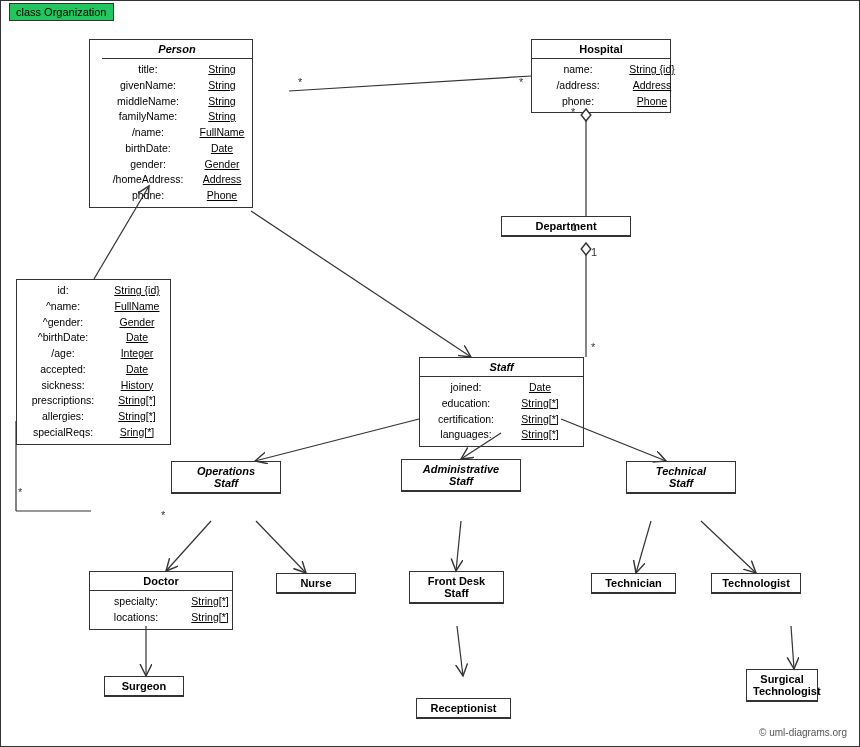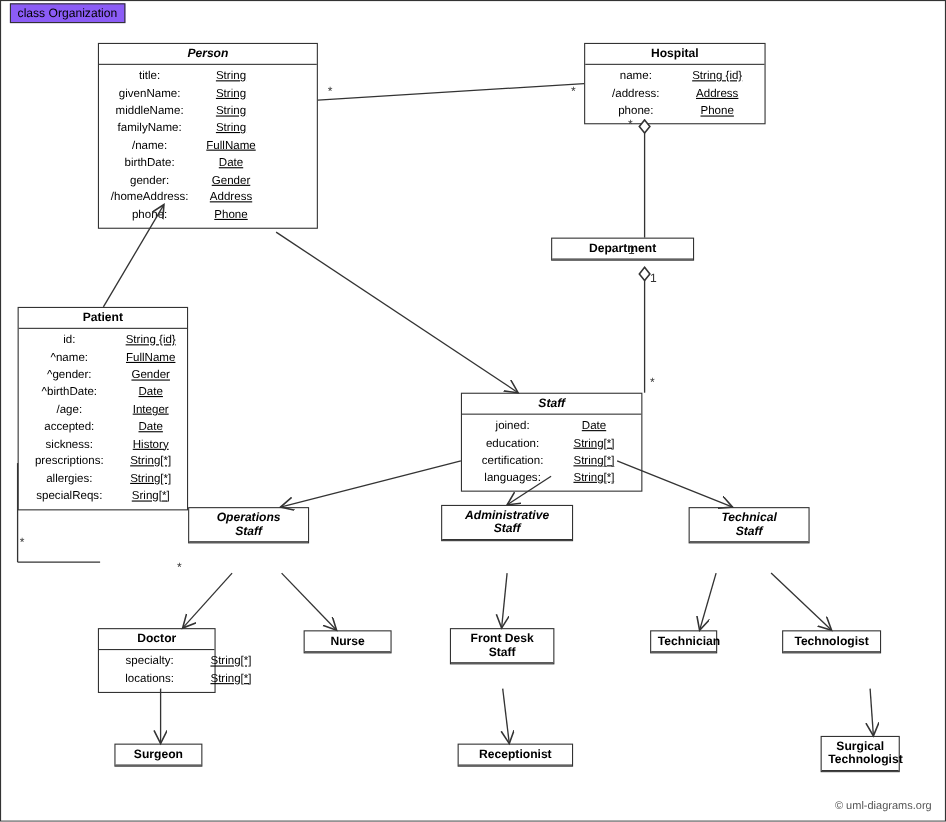--- a/index.html
+++ b/index.html
@@ -15,21 +15,21 @@
     #diagram-container {
       width: 860px;
       height: 747px;
       position: relative;
       border: 1.5px solid #333;
     }
     .diagram-label {
       position: absolute;
       top: 2px;
       left: 8px;
-      background: #8b5cf6;
+      background: #22c55e;
       border: 1px solid #333;
       padding: 2px 6px;
       font-size: 11px;
     }
     .uml-class {
       position: absolute;
       border: 1.5px solid #333;
       background: #fff;
     }
     .uml-class-title {
@@ -75,21 +75,21 @@
       font-size: 10px;
       color: #555;
     }
   </style>
 </head>
 <body>
 
 <div id="diagram-container">
   <div class="diagram-label">class Organization</div>
 
-  <div class="uml-class" style="left:88px; top:38px; width:200px;">
+  <div class="uml-class" style="left:88px; top:38px; width:164px;padding-left:12px;">
     <div class="uml-class-title italic">Person</div>
     <div class="uml-class-body">
       <div class="attr-row">
           <span class="attr-name">title:</span>
           <span class="attr-type">String</span>
         </div>
       <div class="attr-row">
           <span class="attr-name">givenName:</span>
           <span class="attr-type">String</span>
         </div>
@@ -117,21 +117,21 @@
           <span class="attr-name">/homeAddress:</span>
           <span class="attr-type">Address</span>
         </div>
       <div class="attr-row">
           <span class="attr-name">phone:</span>
           <span class="attr-type">Phone</span>
         </div>
     </div>
   </div>
 
-  <div class="uml-class" style="left:530px; top:38px; width:165px;">
+  <div class="uml-class" style="left:530px; top:38px; width:140px;">
     <div class="uml-class-title">Hospital</div>
     <div class="uml-class-body">
       <div class="attr-row">
           <span class="attr-name">name:</span>
           <span class="attr-type">String {id}</span>
         </div>
       <div class="attr-row">
           <span class="attr-name">/address:</span>
           <span class="attr-type">Address</span>
         </div>
@@ -162,21 +162,20 @@
           <span class="attr-type">String[*]</span>
         </div>
       <div class="attr-row">
           <span class="attr-name">languages:</span>
           <span class="attr-type">String[*]</span>
         </div>
     </div>
   </div>
 
   <div class="uml-class" style="left:15px; top:278px; width:155px;">
-    <div class="uml-class-title">Patient</div>
     <div class="uml-class-body">
       <div class="attr-row">
           <span class="attr-name">id:</span>
           <span class="attr-type">String {id}</span>
         </div>
       <div class="attr-row">
           <span class="attr-name">^name:</span>
           <span class="attr-type">FullName</span>
         </div>
       <div class="attr-row">
@@ -219,21 +218,21 @@
   </div>
 
   <div class="uml-class" style="left:400px; top:458px; width:120px; text-align:center;">
     <div class="uml-class-title italic" style="font-style:italic;text-align:center;">Administrative<br>Staff</div>
   </div>
 
   <div class="uml-class" style="left:625px; top:460px; width:110px; text-align:center;">
     <div class="uml-class-title italic" style="font-style:italic;">Technical<br>Staff</div>
   </div>
 
-  <div class="uml-class" style="left:88px; top:570px; width:107px;">
+  <div class="uml-class" style="left:88px; top:570px; width:144px;">
     <div class="uml-class-title">Doctor</div>
     <div class="uml-class-body">
       <div class="attr-row">
           <span class="attr-name">specialty:</span>
           <span class="attr-type">String[*]</span>
         </div>
       <div class="attr-row">
           <span class="attr-name">locations:</span>
           <span class="attr-type">String[*]</span>
         </div>
@@ -241,33 +240,33 @@
   </div>
 
   <div class="uml-class" style="left:275px; top:572px; width:80px;">
     <div class="uml-class-title">Nurse</div>
   </div>
 
   <div class="uml-class" style="left:408px; top:570px; width:95px; text-align:center;">
     <div class="uml-class-title">Front Desk<br>Staff</div>
   </div>
 
-  <div class="uml-class" style="left:590px; top:572px; width:61px;">
+  <div class="uml-class" style="left:590px; top:572px; width:85px;">
     <div class="uml-class-title">Technician</div>
   </div>
 
   <div class="uml-class" style="left:710px; top:572px; width:90px;">
     <div class="uml-class-title">Technologist</div>
   </div>
 
   <div class="uml-class" style="left:103px; top:675px; width:80px;">
     <div class="uml-class-title">Surgeon</div>
   </div>
 
-  <div class="uml-class" style="left:415px; top:675px; width:105px;">
+  <div class="uml-class" style="left:415px; top:697px; width:95px;">
     <div class="uml-class-title">Receptionist</div>
   </div>
 
   <div class="uml-class" style="left:745px; top:668px; width:72px; text-align:center;">
     <div class="uml-class-title">Surgical<br>Technologist</div>
   </div>
 
   <svg class="arrows">
     <defs>
 

